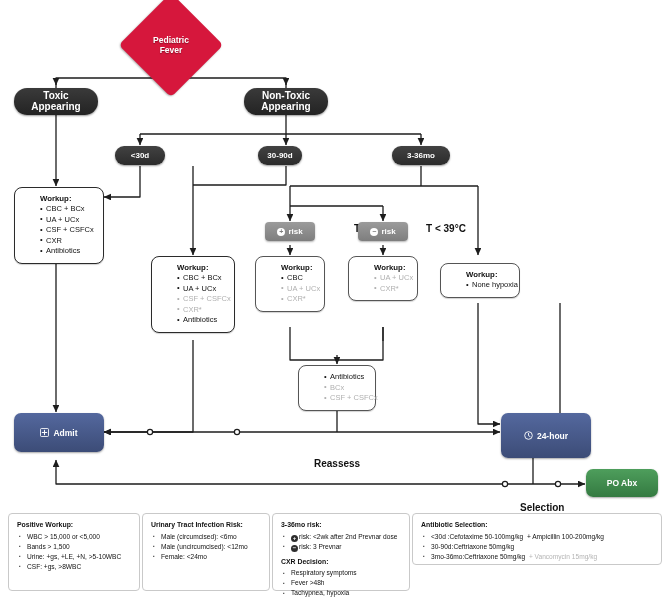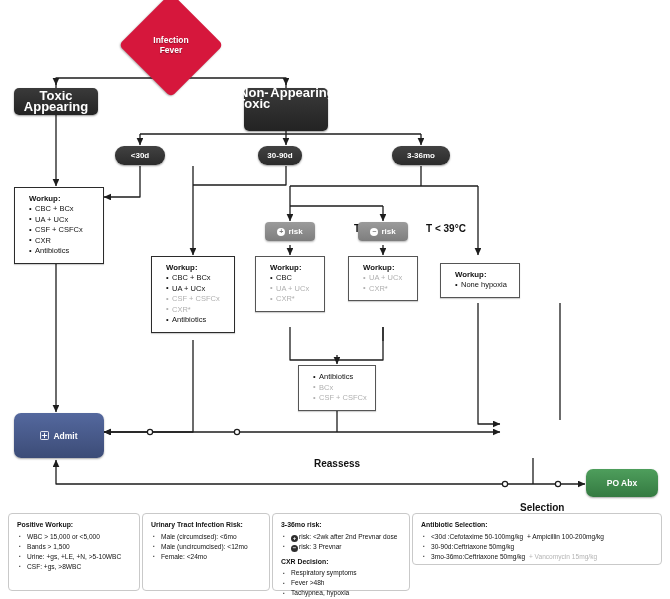--- a/index.html
+++ b/index.html
@@ -28,23 +28,23 @@
   .diamond-label{
     position:absolute;inset:0;display:flex;flex-direction:column;
     align-items:center;justify-content:center;
     color:#fff;font-weight:bold;font-size:8.5px;line-height:10px;text-align:center;
     text-shadow:0 1px 1px rgba(0,0,0,.35);
   }
 
   
   .dark{
     background:linear-gradient(#3a3a3a,#232323);
-    color:#ffffff;border-radius:5px;
-    display:flex;justify-content:center;
-    text-align:center;font-weight:bold;font-size:13px;line-height:10.5px;
+    color:#ffffff;border-radius:13px;
+    display:flex;align-items:center;justify-content:center;
+    text-align:center;font-weight:bold;font-size:10px;line-height:10.5px;
     box-shadow:0 1px 2px rgba(0,0,0,.4);
   }
   .age{
     background:linear-gradient(#424242,#2b2b2b);
     color:#fff;border-radius:9px;
     display:flex;align-items:center;justify-content:center;
     font-weight:bold;font-size:8px;
     box-shadow:0 1px 2px rgba(0,0,0,.4);
   }
   .risk{
@@ -56,22 +56,22 @@
   }
   .risk .glyph{
     width:8px;height:8px;border-radius:50%;
     background:#fff;color:#7e7e7e;
     font-size:7px;font-weight:bold;line-height:8px;text-align:center;
     display:inline-block;
   }
 
   
   .box{
-    background:#ffffff;border:1.2px solid #2b2b2b;border-radius:0;
-    padding:6px 14px;font-size:7.5px;color:#111;
+    background:#ffffff;border:1.2px solid #2b2b2b;border-radius:8px;
+    padding:6px 25px;font-size:7.5px;color:#111;
     box-shadow:0 1px 1px rgba(0,0,0,.18);
   }
   .box .title{font-weight:bold;font-size:7.8px;margin-bottom:1px;}
   .box ul{margin:0;padding:0;list-style:none;}
   .box li{padding-left:6px;position:relative;line-height:10.5px;white-space:nowrap;}
   .box li:before{content:"\2022";position:absolute;left:0;top:-0.5px;}
   .box li.faded{color:#b0b0b0;}
   .box.thin{border-width:1px;border-color:#555;}
 
   
@@ -178,30 +178,30 @@
       <circle cx="150" cy="432" r="2.6"></circle>
       <circle cx="237" cy="432" r="2.6"></circle>
       <circle cx="505" cy="484" r="2.6"></circle>
       <circle cx="558" cy="484" r="2.6"></circle>
     </g>
   </svg>
 
   <div class="node diamond-wrap" style="left:134px;top:8px;width:74px;height:74px;">
     <div class="diamond"></div>
     <div class="diamond-label">
-      <span>Infection</span>
+      <span>Pediatric</span>
       <span>Fever</span>
     </div>
   </div>
 
   <div class="node dark" style="left:14px;top:88px;width:84px;height:27px;flex-direction:column;">
     <span>Toxic</span>
     <span>Appearing</span>
   </div>
-  <div class="node dark" style="left:244px;top:88px;width:84px;height:43px;">
+  <div class="node dark" style="left:244px;top:88px;width:84px;height:27px;flex-direction:column;">
     <span>Non-Toxic</span>
     <span>Appearing</span>
   </div>
 
   <div class="node age" style="left:115px;top:146px;width:50px;height:19px;">
     <span>&lt;30d</span>
   </div>
   <div class="node age" style="left:258px;top:146px;width:44px;height:19px;">
     <span>30-90d</span>
   </div>
@@ -269,30 +269,39 @@
 
   <div class="node box thin" style="left:298px;top:365px;width:78px;">
     <ul>
       <li>Antibiotics</li>
       <li class="faded">BCx</li>
       <li class="faded">CSF + CSFCx</li>
     </ul>
   </div>
   <div class="elabel" style="left:312px;top:415px;">Reassess</div>
 
-  <div class="node term blue" style="left:14px;top:413px;width:90px;height:45px;">
+  <div class="node term blue" style="left:14px;top:413px;width:90px;height:39px;">
     <span class="ic">
       <svg width="9" height="9" viewBox="0 0 12 12">
         <rect x="0.6" y="0.6" width="10.8" height="10.8" rx="1.6" fill="none" stroke="#ffffff" stroke-width="1.2"></rect>
         <path d="M6,3 L6,9 M3,6 L9,6" stroke="#ffffff" stroke-width="1.3" stroke-linecap="round"></path>
       </svg>
     </span>
     <span>Admit</span>
   </div>
 
+  <div class="node term blue" style="left:501px;top:413px;width:90px;height:45px;">
+    <span class="ic">
+      <svg width="9" height="9" viewBox="0 0 12 12">
+        <circle cx="6" cy="6" r="5.1" fill="none" stroke="#ffffff" stroke-width="1.2"></circle>
+        <path d="M6,3.2 L6,6.2 L8.1,7.4" stroke="#ffffff" stroke-width="1.2" fill="none" stroke-linecap="round"></path>
+      </svg>
+    </span>
+    <span>24-hour</span>
+  </div>
 
   <div class="elabel" style="left:518px;top:459px;">Selection</div>
 
   <div class="node term green" style="left:586px;top:469px;width:72px;height:28px;">
     <span>PO Abx</span>
   </div>
 
   <div class="legend" style="left:8px;top:513px;width:132px;height:78px;">
     <h4>Positive Workup:</h4>
     <ul>

